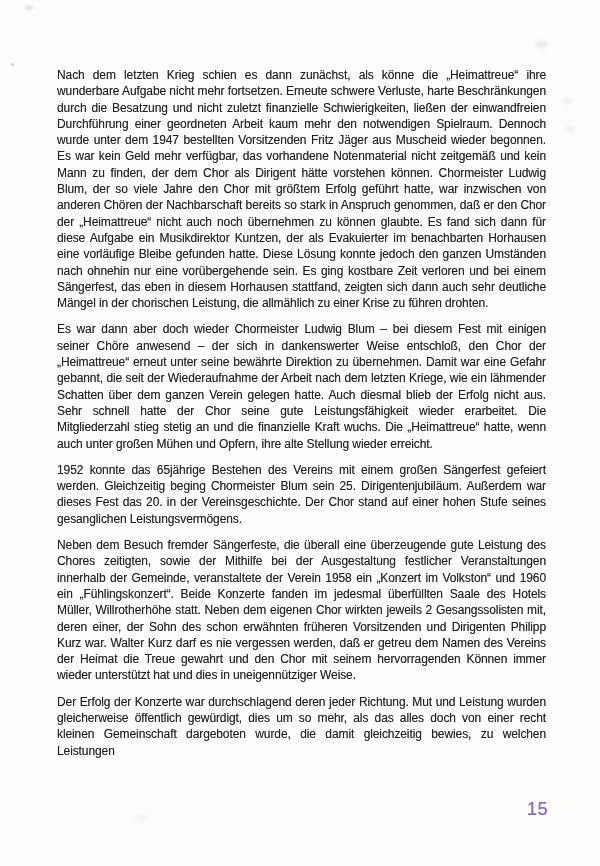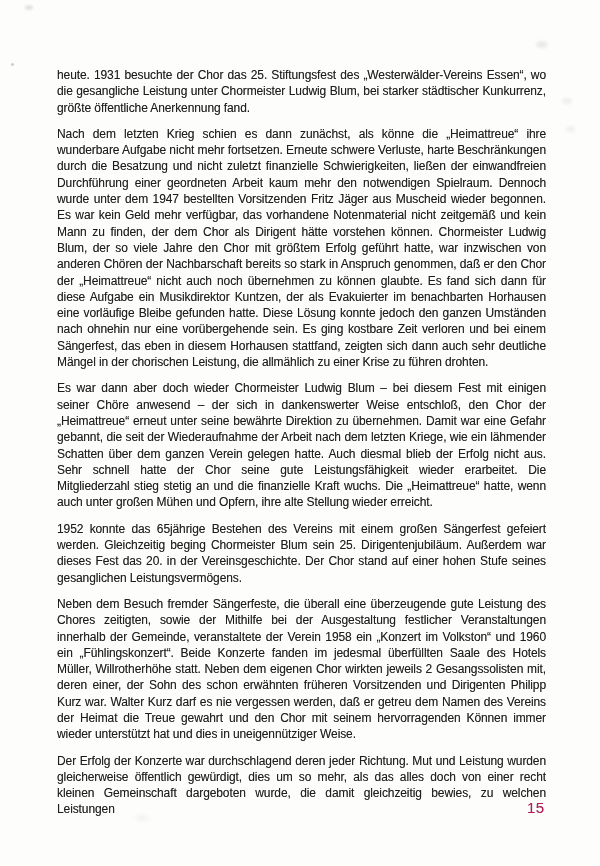--- a/index.html
+++ b/index.html
@@ -33,23 +33,23 @@
   }
   .text-block p {
     margin: 0 0 10px 0;
     padding: 0;
   }
   .page-number {
     position: absolute;
     left: 527px;
     top: 799px;
     font-family: "Liberation Sans", "DejaVu Sans", sans-serif;
-    font-size: 15px;
+    font-size: 18px;
     letter-spacing: 0.5px;
-    color: #be185d;
+    color: #8b5cf6;
     text-shadow: 0 0 0.4px rgba(20,20,20,0.45);
   }
   
   .smudge {
     position: absolute;
     border-radius: 50%;
     pointer-events: none;
   }
   .smudge-1 { left: 25px;  top: 5px;   width: 8px;  height: 5px;  background: rgba(150,150,150,0.25); filter: blur(1px); }
   .smudge-2 { left: 11px;  top: 63px;  width: 3px;  height: 3px;  background: rgba(120,120,120,0.35); filter: blur(0.5px); }
@@ -64,21 +64,20 @@
 <div class="page">
 
   <span class="smudge smudge-1"></span>
   <span class="smudge smudge-2"></span>
   <span class="smudge smudge-3"></span>
   <span class="smudge smudge-4"></span>
   <span class="smudge smudge-5"></span>
   <span class="smudge smudge-6"></span>
 
   <div class="text-block">
-    <p>heute. 1931 besuchte der Chor das 25. Stiftungsfest des „Westerwälder-Vereins Essen“, wo die gesangliche Leistung unter Chormeister Ludwig Blum, bei starker städtischer Kunkurrenz, größte öffentliche Anerkennung fand.</p>
     <p>Nach dem letzten Krieg schien es dann zunächst, als könne die „Heimattreue“ ihre wunderbare Aufgabe nicht mehr fortsetzen. Erneute schwere Verluste, harte Beschränkungen durch die Besatzung und nicht zuletzt finanzielle Schwierigkeiten, ließen der einwandfreien Durchführung einer geordneten Arbeit kaum mehr den notwendigen Spielraum. Dennoch wurde unter dem 1947 bestellten Vorsitzenden Fritz Jäger aus Muscheid wieder begonnen. Es war kein Geld mehr verfügbar, das vorhandene Notenmaterial nicht zeitgemäß und kein Mann zu finden, der dem Chor als Dirigent hätte vorstehen können. Chormeister Ludwig Blum, der so viele Jahre den Chor mit größtem Erfolg geführt hatte, war inzwischen von anderen Chören der Nachbarschaft bereits so stark in Anspruch genommen, daß er den Chor der „Heimattreue“ nicht auch noch übernehmen zu können glaubte. Es fand sich dann für diese Aufgabe ein Musikdirektor Kuntzen, der als Evakuierter im benachbarten Horhausen eine vorläufige Bleibe gefunden hatte. Diese Lösung konnte jedoch den ganzen Umständen nach ohnehin nur eine vorübergehende sein. Es ging kostbare Zeit verloren und bei einem Sängerfest, das eben in diesem Horhausen stattfand, zeigten sich dann auch sehr deutliche Mängel in der chorischen Leistung, die allmählich zu einer Krise zu führen drohten.</p>
     <p>Es war dann aber doch wieder Chormeister Ludwig Blum – bei diesem Fest mit einigen seiner Chöre anwesend – der sich in dankenswerter Weise entschloß, den Chor der „Heimattreue“ erneut unter seine bewährte Direktion zu übernehmen. Damit war eine Gefahr gebannt, die seit der Wiederaufnahme der Arbeit nach dem letzten Kriege, wie ein lähmender Schatten über dem ganzen Verein gelegen hatte. Auch diesmal blieb der Erfolg nicht aus. Sehr schnell hatte der Chor seine gute Leistungsfähigkeit wieder erarbeitet. Die Mitgliederzahl stieg stetig an und die finanzielle Kraft wuchs. Die „Heimattreue“ hatte, wenn auch unter großen Mühen und Opfern, ihre alte Stellung wieder erreicht.</p>
     <p>1952 konnte das 65jährige Bestehen des Vereins mit einem großen Sängerfest gefeiert werden. Gleichzeitig beging Chormeister Blum sein 25. Dirigentenjubiläum. Außerdem war dieses Fest das 20. in der Vereinsgeschichte. Der Chor stand auf einer hohen Stufe seines gesanglichen Leistungsvermögens.</p>
     <p>Neben dem Besuch fremder Sängerfeste, die überall eine überzeugende gute Leistung des Chores zeitigten, sowie der Mithilfe bei der Ausgestaltung festlicher Veranstaltungen innerhalb der Gemeinde, veranstaltete der Verein 1958 ein „Konzert im Volkston“ und 1960 ein „Fühlingskonzert“. Beide Konzerte fanden im jedesmal überfüllten Saale des Hotels Müller, Willrotherhöhe statt. Neben dem eigenen Chor wirkten jeweils 2 Gesangssolisten mit, deren einer, der Sohn des schon erwähnten früheren Vorsitzenden und Dirigenten Philipp Kurz war. Walter Kurz darf es nie vergessen werden, daß er getreu dem Namen des Vereins der Heimat die Treue gewahrt und den Chor mit seinem hervorragenden Können immer wieder unterstützt hat und dies in uneigennütziger Weise.</p>
     <p>Der Erfolg der Konzerte war durchschlagend deren jeder Richtung. Mut und Leistung wurden gleicherweise öffentlich gewürdigt, dies um so mehr, als das alles doch von einer recht kleinen Gemeinschaft dargeboten wurde, die damit gleichzeitig bewies, zu welchen Leistungen</p>
   </div>
 
   <div class="page-number">15</div>
 
 </div>

